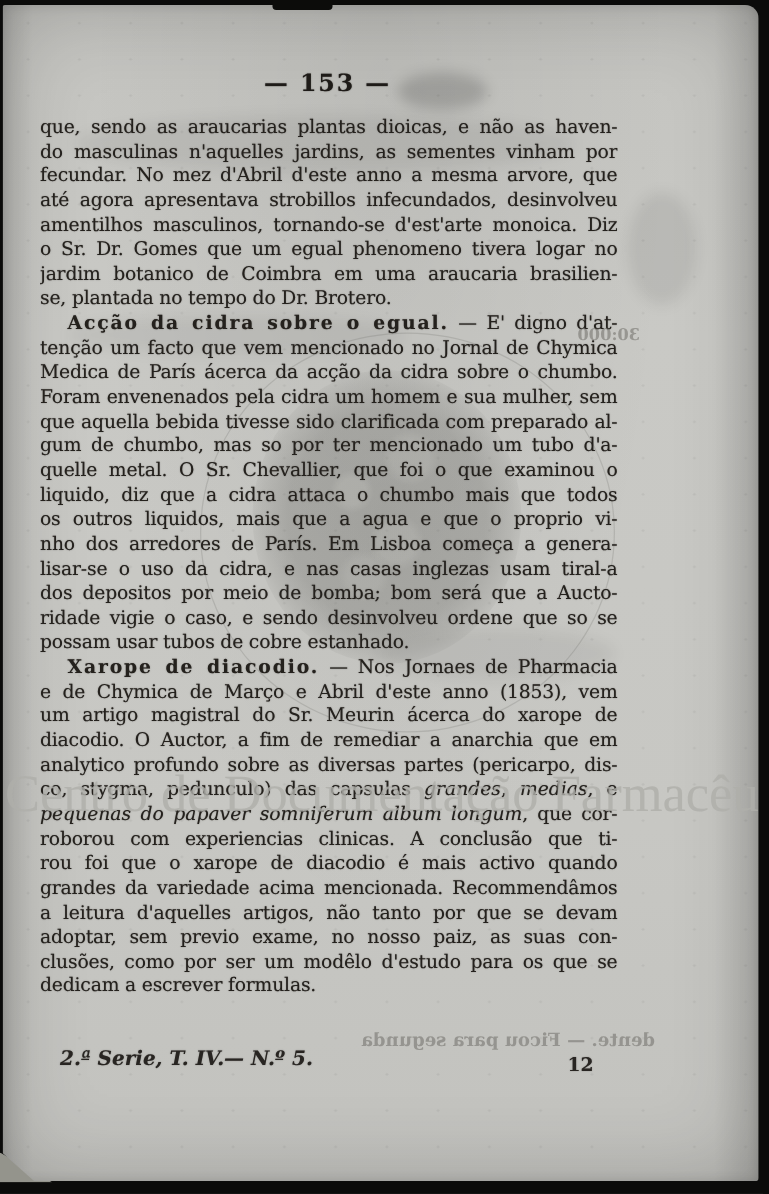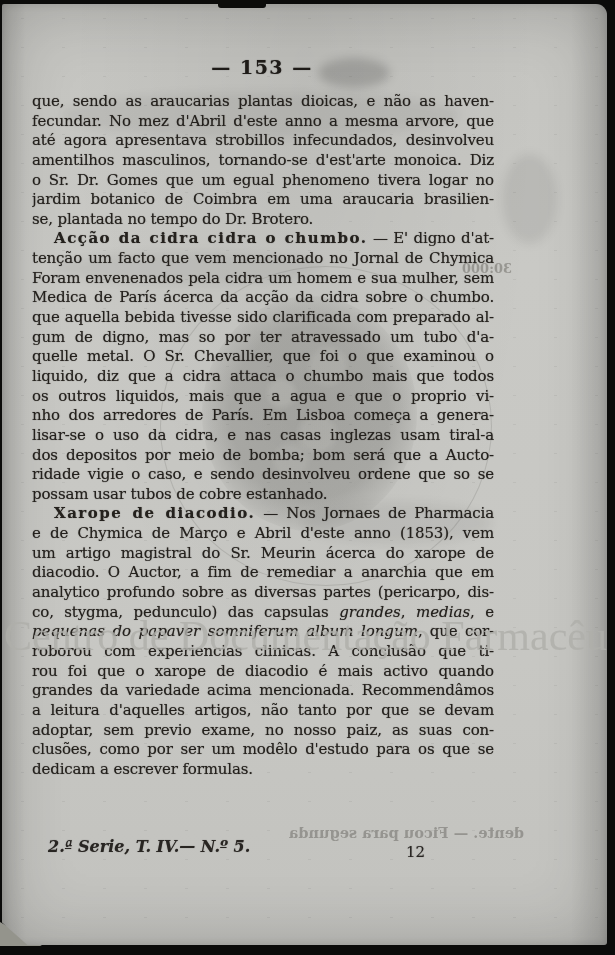--- a/index.html
+++ b/index.html
@@ -66,21 +66,21 @@
 
   .wm{position:absolute;color:rgba(174,174,169,0.82);font-family:"Liberation Serif",serif;white-space:nowrap;}
   .wm1{left:2px;top:608px;width:604px;text-align:center;font-size:42px;}
   .wm2{left:58px;top:664px;width:412px;text-align:center;font-size:34px;}
 
   .bleed{position:absolute;transform:scaleX(-1);color:rgba(112,110,104,0.55);filter:blur(0.6px);font-weight:bold;white-space:nowrap;}
   .bleed-footer{left:262px;top:820px;width:285px;font-size:14.5px;text-align:center;}
   .bleed-margin{left:420px;top:257px;width:90px;font-size:13px;}
 
   .footer-series{position:absolute;left:46px;top:833px;font-size:16px;font-weight:bold;font-style:italic;color:#282522;text-shadow:0 0 1px rgba(36,33,29,0.5);}
-  .footer-sig{position:absolute;left:404px;top:839px;font-size:15px;font-weight:normal;color:#282522;text-shadow:0 0 1px rgba(36,33,29,0.5);}
+  .footer-sig{position:absolute;left:452px;top:839px;font-size:15px;font-weight:bold;color:#282522;text-shadow:0 0 1px rgba(36,33,29,0.5);}
 </style>
 </head>
 <body>
 
 <div class="scan">
   <div class="under-corner"></div>
 
   <div class="paper">
     <div class="smudge sm1"></div>
     <div class="smudge sm2"></div>
@@ -89,34 +89,35 @@
     <div class="smudge sm5"></div>
 
     <div class="seal-ring"></div>
     <div class="seal"></div>
 
     <div class="page-number">— 153 —</div>
 
     <div class="text-block" id="text-block">
         <div class="paragraph">
           <div class="line"><span class="seg-normal">que, sendo as araucarias plantas dioicas, e não as haven-</span></div>
+          <div class="line"><span class="seg-normal">do masculinas n'aquelles jardins, as sementes vinham por</span></div>
           <div class="line"><span class="seg-normal">fecundar. No mez d'Abril d'este anno a mesma arvore, que</span></div>
           <div class="line"><span class="seg-normal">até agora apresentava strobillos infecundados, desinvolveu</span></div>
           <div class="line"><span class="seg-normal">amentilhos masculinos, tornando-se d'est'arte monoica. Diz</span></div>
           <div class="line"><span class="seg-normal">o Sr. Dr. Gomes que um egual phenomeno tivera logar no</span></div>
           <div class="line"><span class="seg-normal">jardim botanico de Coimbra em uma araucaria brasilien-</span></div>
           <div class="line no-just"><span class="seg-normal">se, plantada no tempo do Dr. Brotero.</span></div>
         </div>
         <div class="paragraph">
-          <div class="line indent"><span class="seg-bold">Acção da cidra cidra o chumbo.</span><span class="seg-normal"> — E' digno d'at-</span></div>
+          <div class="line indent"><span class="seg-bold">Acção da cidra sobre o egual.</span><span class="seg-normal"> — E' digno d'at-</span></div>
           <div class="line"><span class="seg-normal">tenção um facto que vem mencionado no Jornal de Chymica</span></div>
+          <div class="line"><span class="seg-normal">Medica de París ácerca da acção da cidra sobre o chumbo.</span></div>
           <div class="line"><span class="seg-normal">Foram envenenados pela cidra um homem e sua mulher, sem</span></div>
-          <div class="line"><span class="seg-normal">Medica de París ácerca da acção da cidra sobre o chumbo.</span></div>
           <div class="line"><span class="seg-normal">que aquella bebida tivesse sido clarificada com preparado al-</span></div>
-          <div class="line"><span class="seg-normal">gum de digno, mas so por ter atravessado um tubo d'a-</span></div>
+          <div class="line"><span class="seg-normal">gum de chumbo, mas so por ter mencionado um tubo d'a-</span></div>
           <div class="line"><span class="seg-normal">quelle metal. O Sr. Chevallier, que foi o que examinou o</span></div>
           <div class="line"><span class="seg-normal">liquido, diz que a cidra attaca o chumbo mais que todos</span></div>
           <div class="line"><span class="seg-normal">os outros liquidos, mais que a agua e que o proprio vi-</span></div>
           <div class="line"><span class="seg-normal">nho dos arredores de París. Em Lisboa começa a genera-</span></div>
           <div class="line"><span class="seg-normal">lisar-se o uso da cidra, e nas casas inglezas usam tiral-a</span></div>
           <div class="line"><span class="seg-normal">dos depositos por meio de bomba; bom será que a Aucto-</span></div>
           <div class="line"><span class="seg-normal">ridade vigie o caso, e sendo desinvolveu ordene que so se</span></div>
           <div class="line no-just"><span class="seg-normal">possam usar tubos de cobre estanhado.</span></div>
         </div>
         <div class="paragraph">

